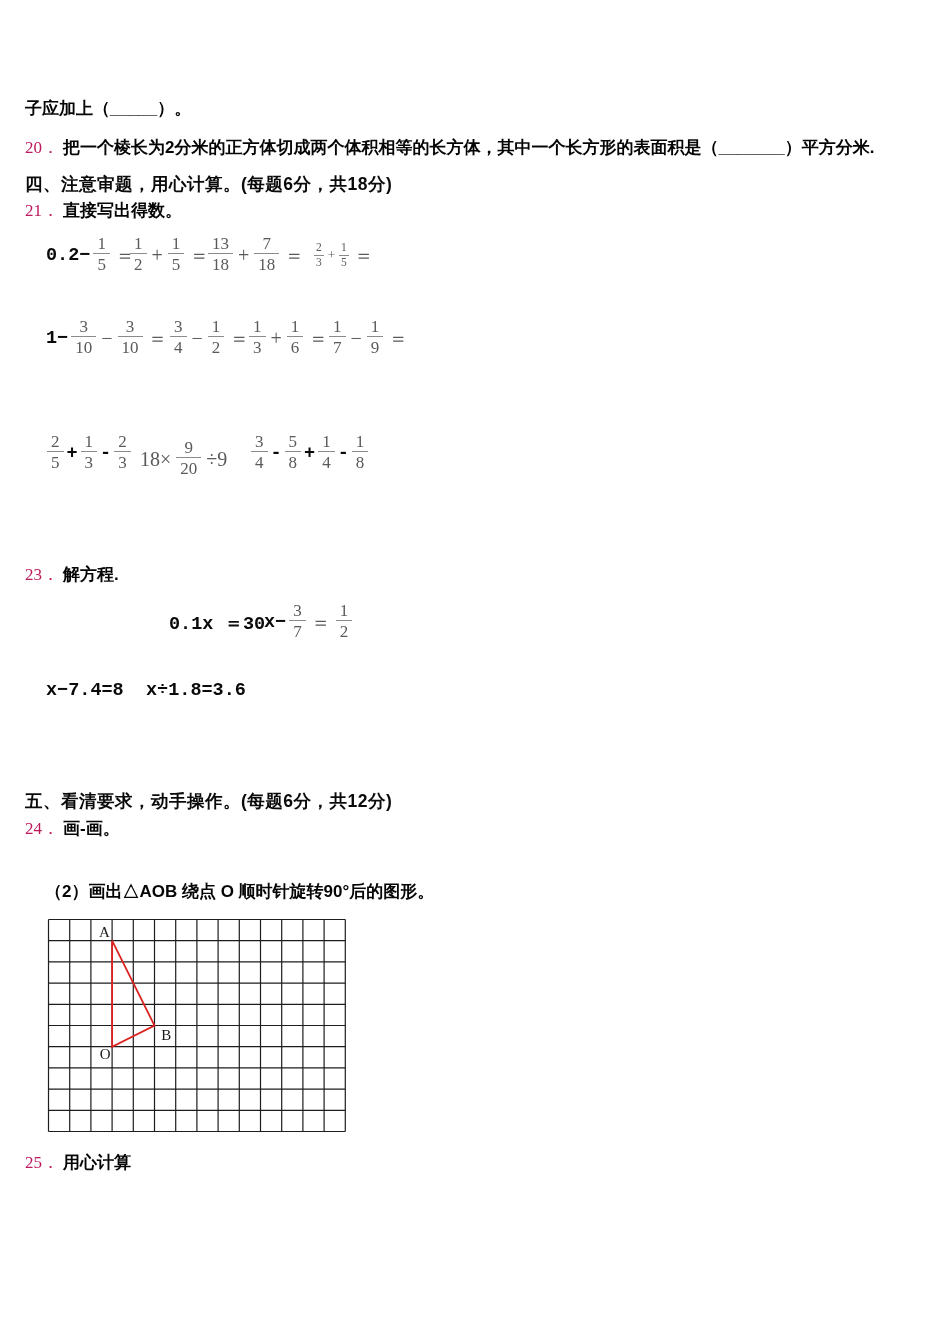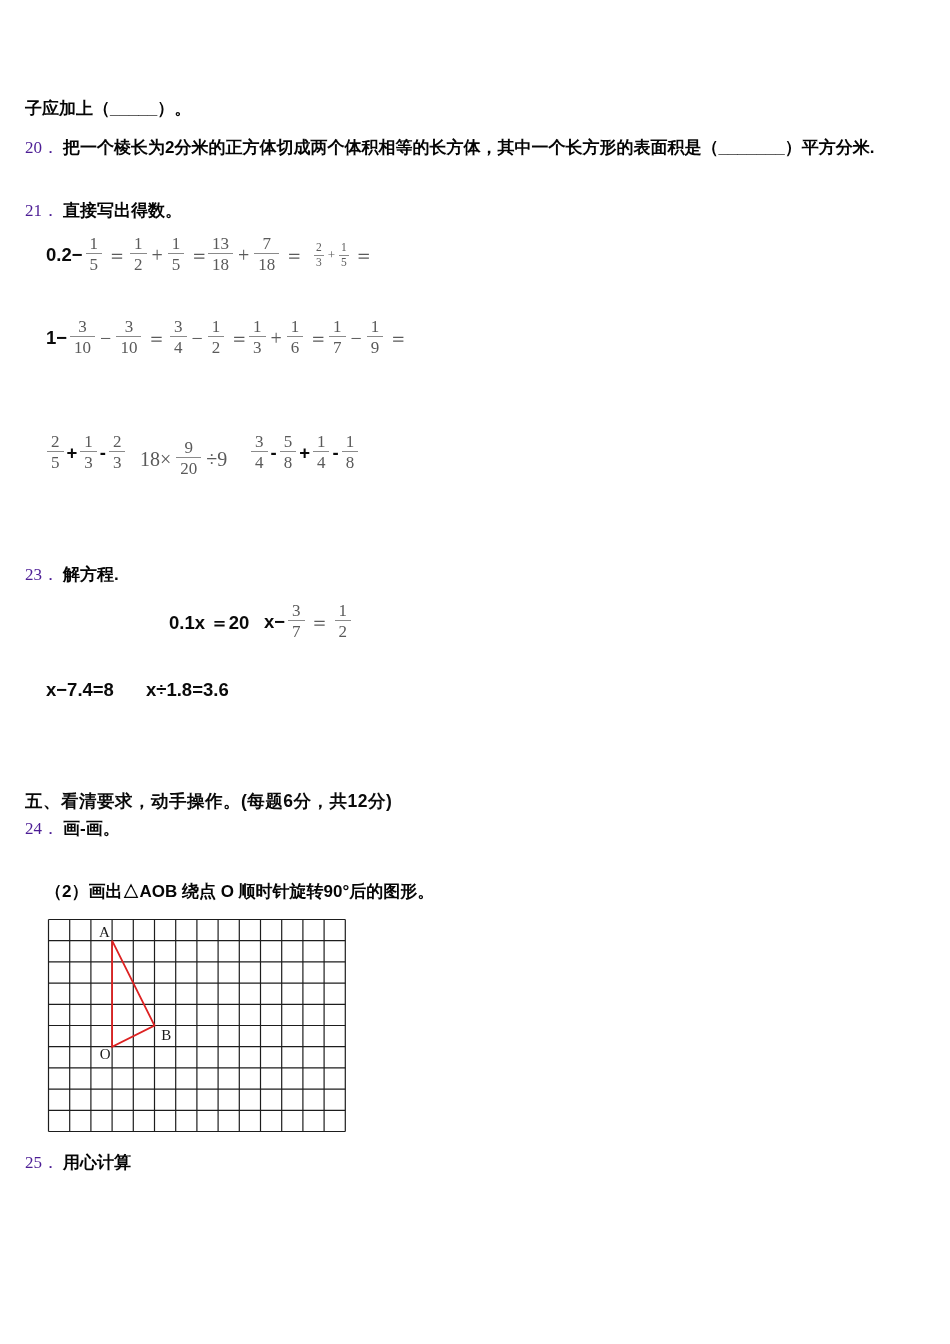--- a/index.html
+++ b/index.html
@@ -1,45 +1,46 @@
 <!DOCTYPE html>
 <html><head>
 <meta charset="utf-8">
 <style>
   html,body{margin:0;padding:0;background:#fff;}
   #page{position:relative;width:950px;height:1344px;background:#ffffff;
         font-family:"Liberation Sans",sans-serif;color:#0a0a0a;overflow:hidden;}
   .line{position:absolute;left:25px;white-space:nowrap;font-size:17px;}
-  .line .num{font-family:"Liberation Serif",serif;font-weight:400;color:#4c1d95;margin-right:4px;}
+  .line .num{font-family:"Liberation Serif",serif;font-weight:400;color:#be185d;margin-right:4px;}
   .bold{font-weight:700;color:#050505;}
   .sechead{font-weight:700;font-size:17.5px;letter-spacing:0.5px;}
   .subline{left:45px;}
   .expr{position:absolute;display:flex;align-items:center;white-space:nowrap;}
   .xt{font-family:"Liberation Serif",serif;color:#5a5a5a;font-size:20px;margin:0 3px;}
   .xs{font-family:"Liberation Serif",serif;color:#5a5a5a;font-size:13px;margin:0 2px;}
-  .xb{font-family:Liberation Sans, sans-serif;color:#0a0a0a;font-weight:700;font-size:18.5px;margin:0 1px;}
+  .xb{font-family:Liberation Mono, monospace;color:#0a0a0a;font-weight:700;font-size:18.5px;margin:0 1px;}
   .frac{display:inline-block;text-align:center;font-family:"Liberation Serif",serif;
         color:#5a5a5a;margin:0 2px;}
   .frac .fn{display:block;font-size:17px;line-height:1.12;padding:0 4px;
             border-bottom:1.4px solid #8a8a8a;}
   .frac .fd{display:block;font-size:17px;line-height:1.25;padding:0 4px;}
   .frac.sm .fn,.frac.sm .fd{font-size:11.5px;padding:0 2px;line-height:1.15;}
   #gridwrap{position:absolute;left:47px;top:918px;}
 </style>
 </head>
 <body>
 
 <div id="page">
 
   <div class="line bold" style="top:97px">子应加上（_____）。</div>
 
   <div class="line" style="top:136px">
     <span class="num">20．</span><span class="bold">把一个棱长为2分米的正方体切成两个体积相等的长方体，其中一个长方形的表面积是（_______）平方分米.</span>
   </div>
 
+  <div class="line sechead" style="top:172px">四、注意审题，用心计算。(每题6分，共18分)</div>
 
   <div class="line" style="top:199px">
     <span class="num">21．</span><span class="bold">直接写出得数。</span>
   </div>
 
   <div class="expr" style="left:45px;top:229px;height:52px">
       <span class="xb">0.2−</span>
       <span class="frac">
         <span class="fn">1</span>
         <span class="fd">5</span>
@@ -178,21 +179,21 @@
         <span class="fn">1</span>
         <span class="fd">8</span>
       </span>
     </div>
 
   <div class="line" style="top:563px">
     <span class="num">23．</span><span class="bold">解方程.</span>
   </div>
 
   <div class="expr" style="left:168px;top:594px;height:56px">
-      <span class="xb">0.1x ＝20</span>
+      <span class="xb">0.1x ＝30</span>
     </div>
   <div class="expr" style="left:263px;top:594px;height:56px">
       <span class="xb">x−</span>
       <span class="frac">
         <span class="fn">3</span>
         <span class="fd">7</span>
       </span>
       <span class="xt">＝</span>
       <span class="frac">
         <span class="fn">1</span>

